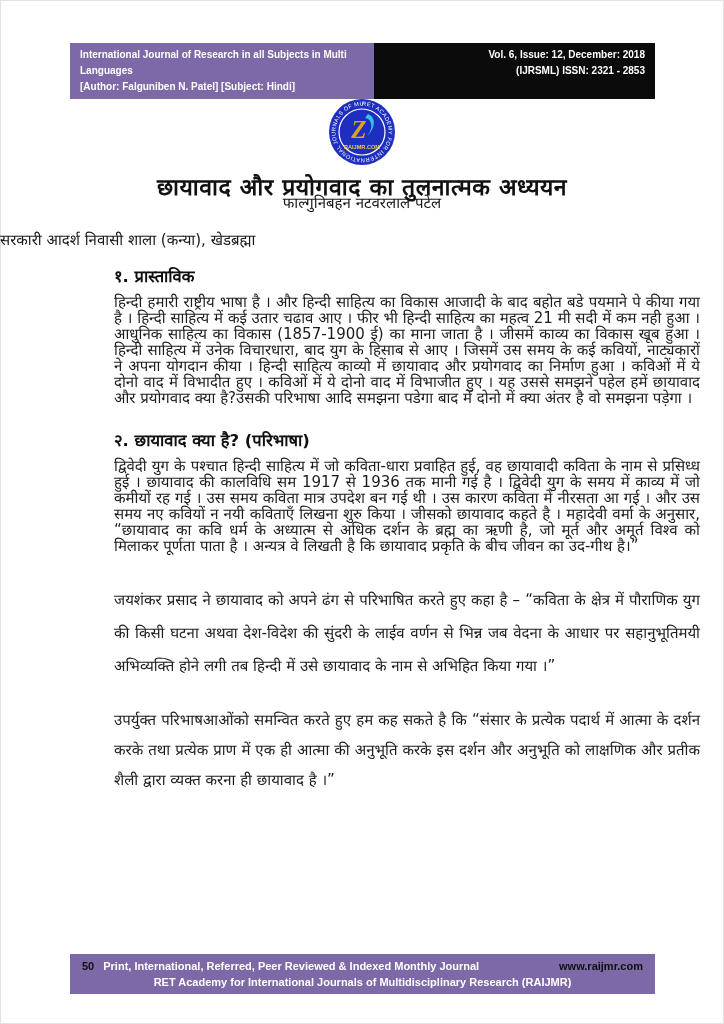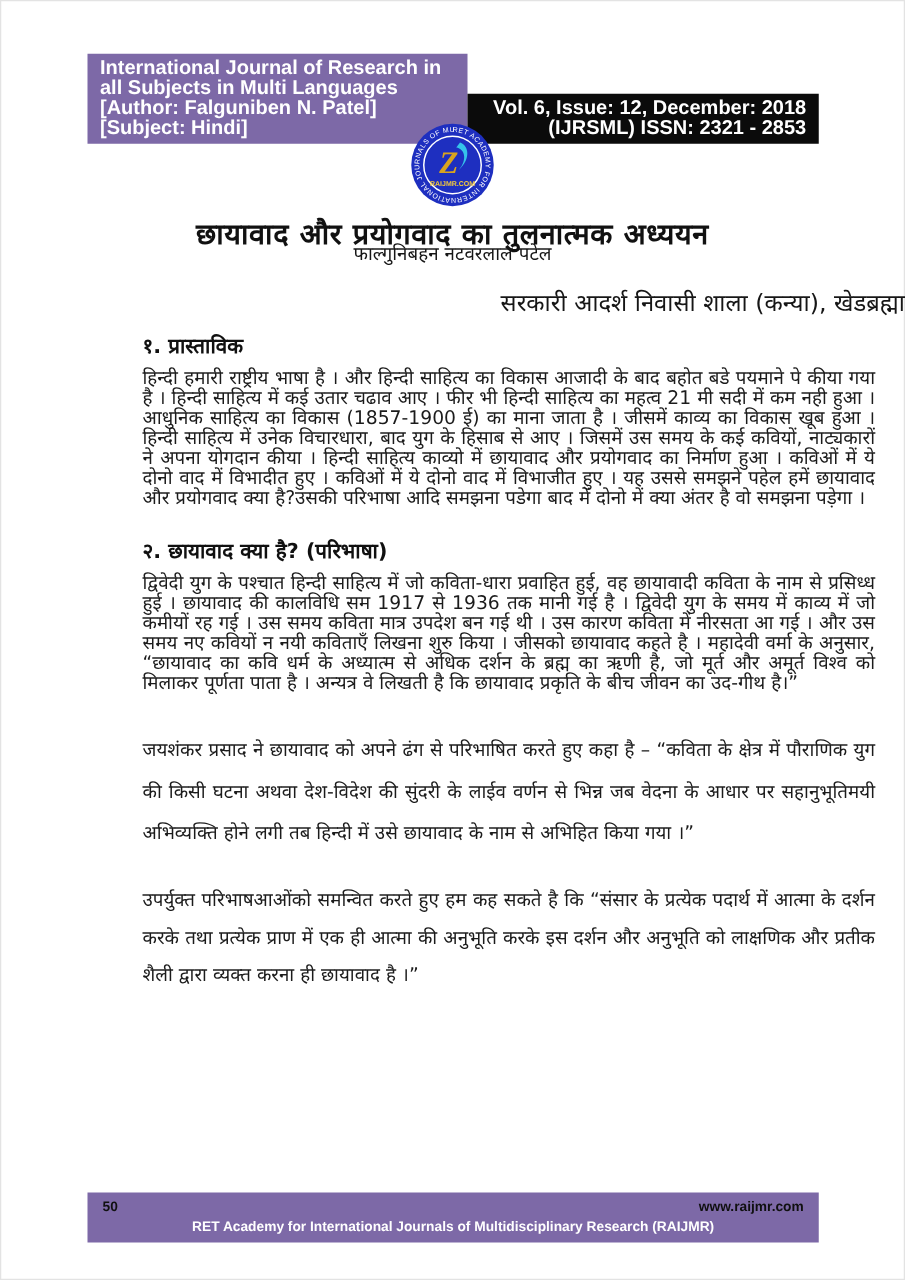--- a/index.html
+++ b/index.html
@@ -7,23 +7,22 @@
     width:724px;height:1024px;background:#ffffff;position:relative;
     font-family:"DejaVu Sans",sans-serif;color:#1b1b1b;overflow:hidden;
   }
   .page{
     position:absolute;inset:0;background:#ffffff;
     box-shadow:inset 0 0 0 1px #e3e3e3;
   }
   
   .hdr{
     position:absolute;top:43px;left:70px;right:69px;display:flex;
-    font-family:"Liberation Sans",sans-serif;font-weight:bold;font-size:16px;
+    font-family:"Liberation Sans",sans-serif;font-weight:bold;font-size:10px;
     line-height:16px;
-    align-items:flex-end;
   }
   .hdr-purple{
     background:#7d69a7;color:#ffffff;width:52%;
     padding:4px 10px;box-sizing:border-box;
   }
   .hdr-black{
     background:#0b0b0b;color:#ffffff;width:48%;
     padding:4px 10px;box-sizing:border-box;text-align:right;
   }
   
@@ -34,22 +33,22 @@
   
   .title{
     position:absolute;top:170px;left:0;width:100%;text-align:center;
     font-size:23px;font-weight:bold;color:#111111;letter-spacing:0.5px;
   }
   .author{
     position:absolute;top:192px;left:0;width:100%;text-align:center;
     font-size:15px;color:#161616;
   }
   .affiliation{
-    position:absolute;top:229px;left:0;width:100%;text-align:right;
-    font-size:19px;color:#161616;
+    position:absolute;top:229px;left:0;width:100%;text-align:left;
+    font-size:15px;color:#161616;
   }
   
   .main{
     position:absolute;top:264px;left:70px;width:586px;margin-left:44px;
   }
   .sec-heading{
     font-size:16.5px;font-weight:bold;color:#101010;margin:0;
   }
   .sec-heading.s2{margin-top:22px;}
   .para{
@@ -110,18 +109,19 @@
 
     <h3 class="sec-heading s2">२. छायावाद क्या है? (परिभाषा)</h3>
     <p class="para">द्विवेदी युग के पश्चात हिन्दी साहित्य में जो कविता-धारा प्रवाहित हुई, वह छायावादी कविता के नाम से प्रसिध्ध हुई । छायावाद की कालविधि सम 1917 से 1936 तक मानी गई है । द्विवेदी युग के समय में काव्य में जो कमीयों रह गई । उस समय कविता मात्र उपदेश बन गई थी । उस कारण कविता में नीरसता आ गई । और उस समय नए कवियों न नयी कविताएँ लिखना शुरु किया । जीसको छायावाद कहते है । महादेवी वर्मा के अनुसार, “छायावाद का कवि धर्म के अध्यात्म से अधिक दर्शन के ब्रह्म का ऋणी है, जो मूर्त और अमूर्त विश्व को मिलाकर पूर्णता पाता है । अन्यत्र वे लिखती है कि छायावाद प्रकृति के बीच जीवन का उद-गीथ है।”</p>
     <p class="para spaced1">जयशंकर प्रसाद ने छायावाद को अपने ढंग से परिभाषित करते हुए कहा है – “कविता के क्षेत्र में पौराणिक युग की किसी घटना अथवा देश-विदेश की सुंदरी के लाईव वर्णन से भिन्न जब वेदना के आधार पर सहानुभूतिमयी अभिव्यक्ति होने लगी तब हिन्दी में उसे छायावाद के नाम से अभिहित किया गया ।”</p>
     <p class="para spaced2">उपर्युक्त परिभाषआओंको समन्वित करते हुए हम कह सकते है कि “संसार के प्रत्येक पदार्थ में आत्मा के दर्शन करके तथा प्रत्येक प्राण में एक ही आत्मा की अनुभूति करके इस दर्शन और अनुभूति को लाक्षणिक और प्रतीक शैली द्वारा व्यक्त करना ही छायावाद है ।”</p>
   </div>
 
   <div class="footer">
     <div class="footer-row1">
       <span class="footer-pagenum">50</span>
+      <span>Print, International, Referred,  Peer  Reviewed &amp; Indexed  Monthly Journal</span>
       <span class="footer-website">www.raijmr.com</span>
     </div>
     <div class="footer-row2">RET Academy for International Journals of Multidisciplinary Research (RAIJMR)</div>
   </div>
 
 </div>
 
 </body></html>

